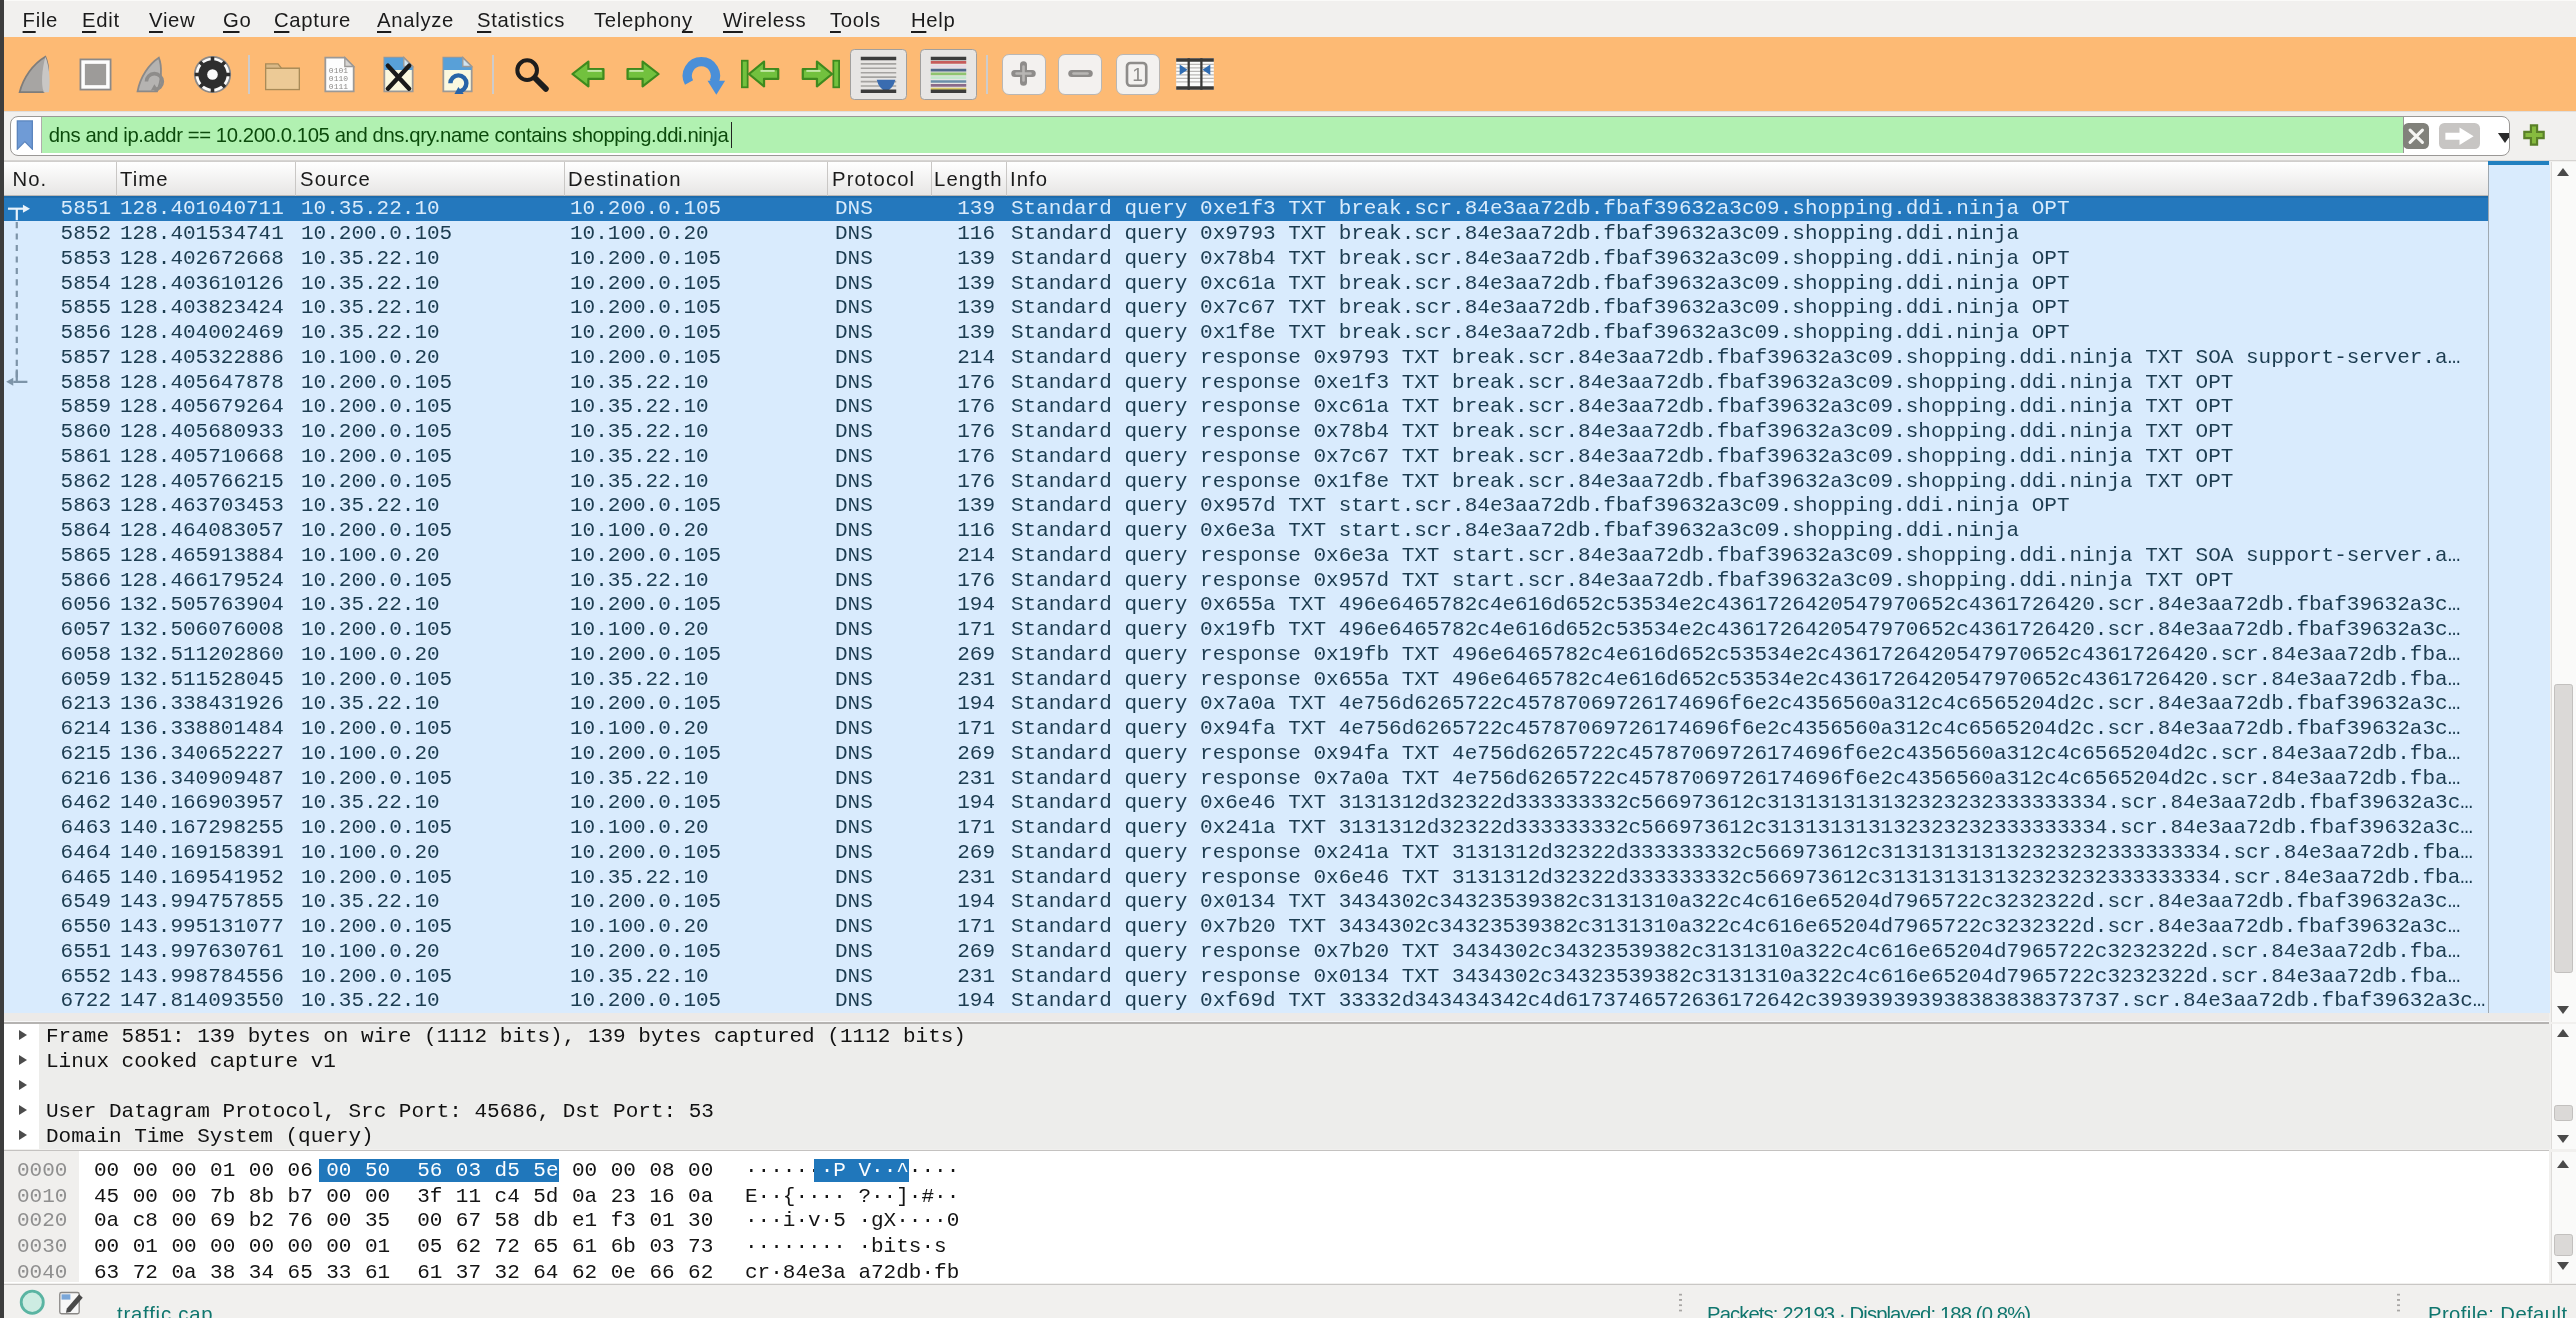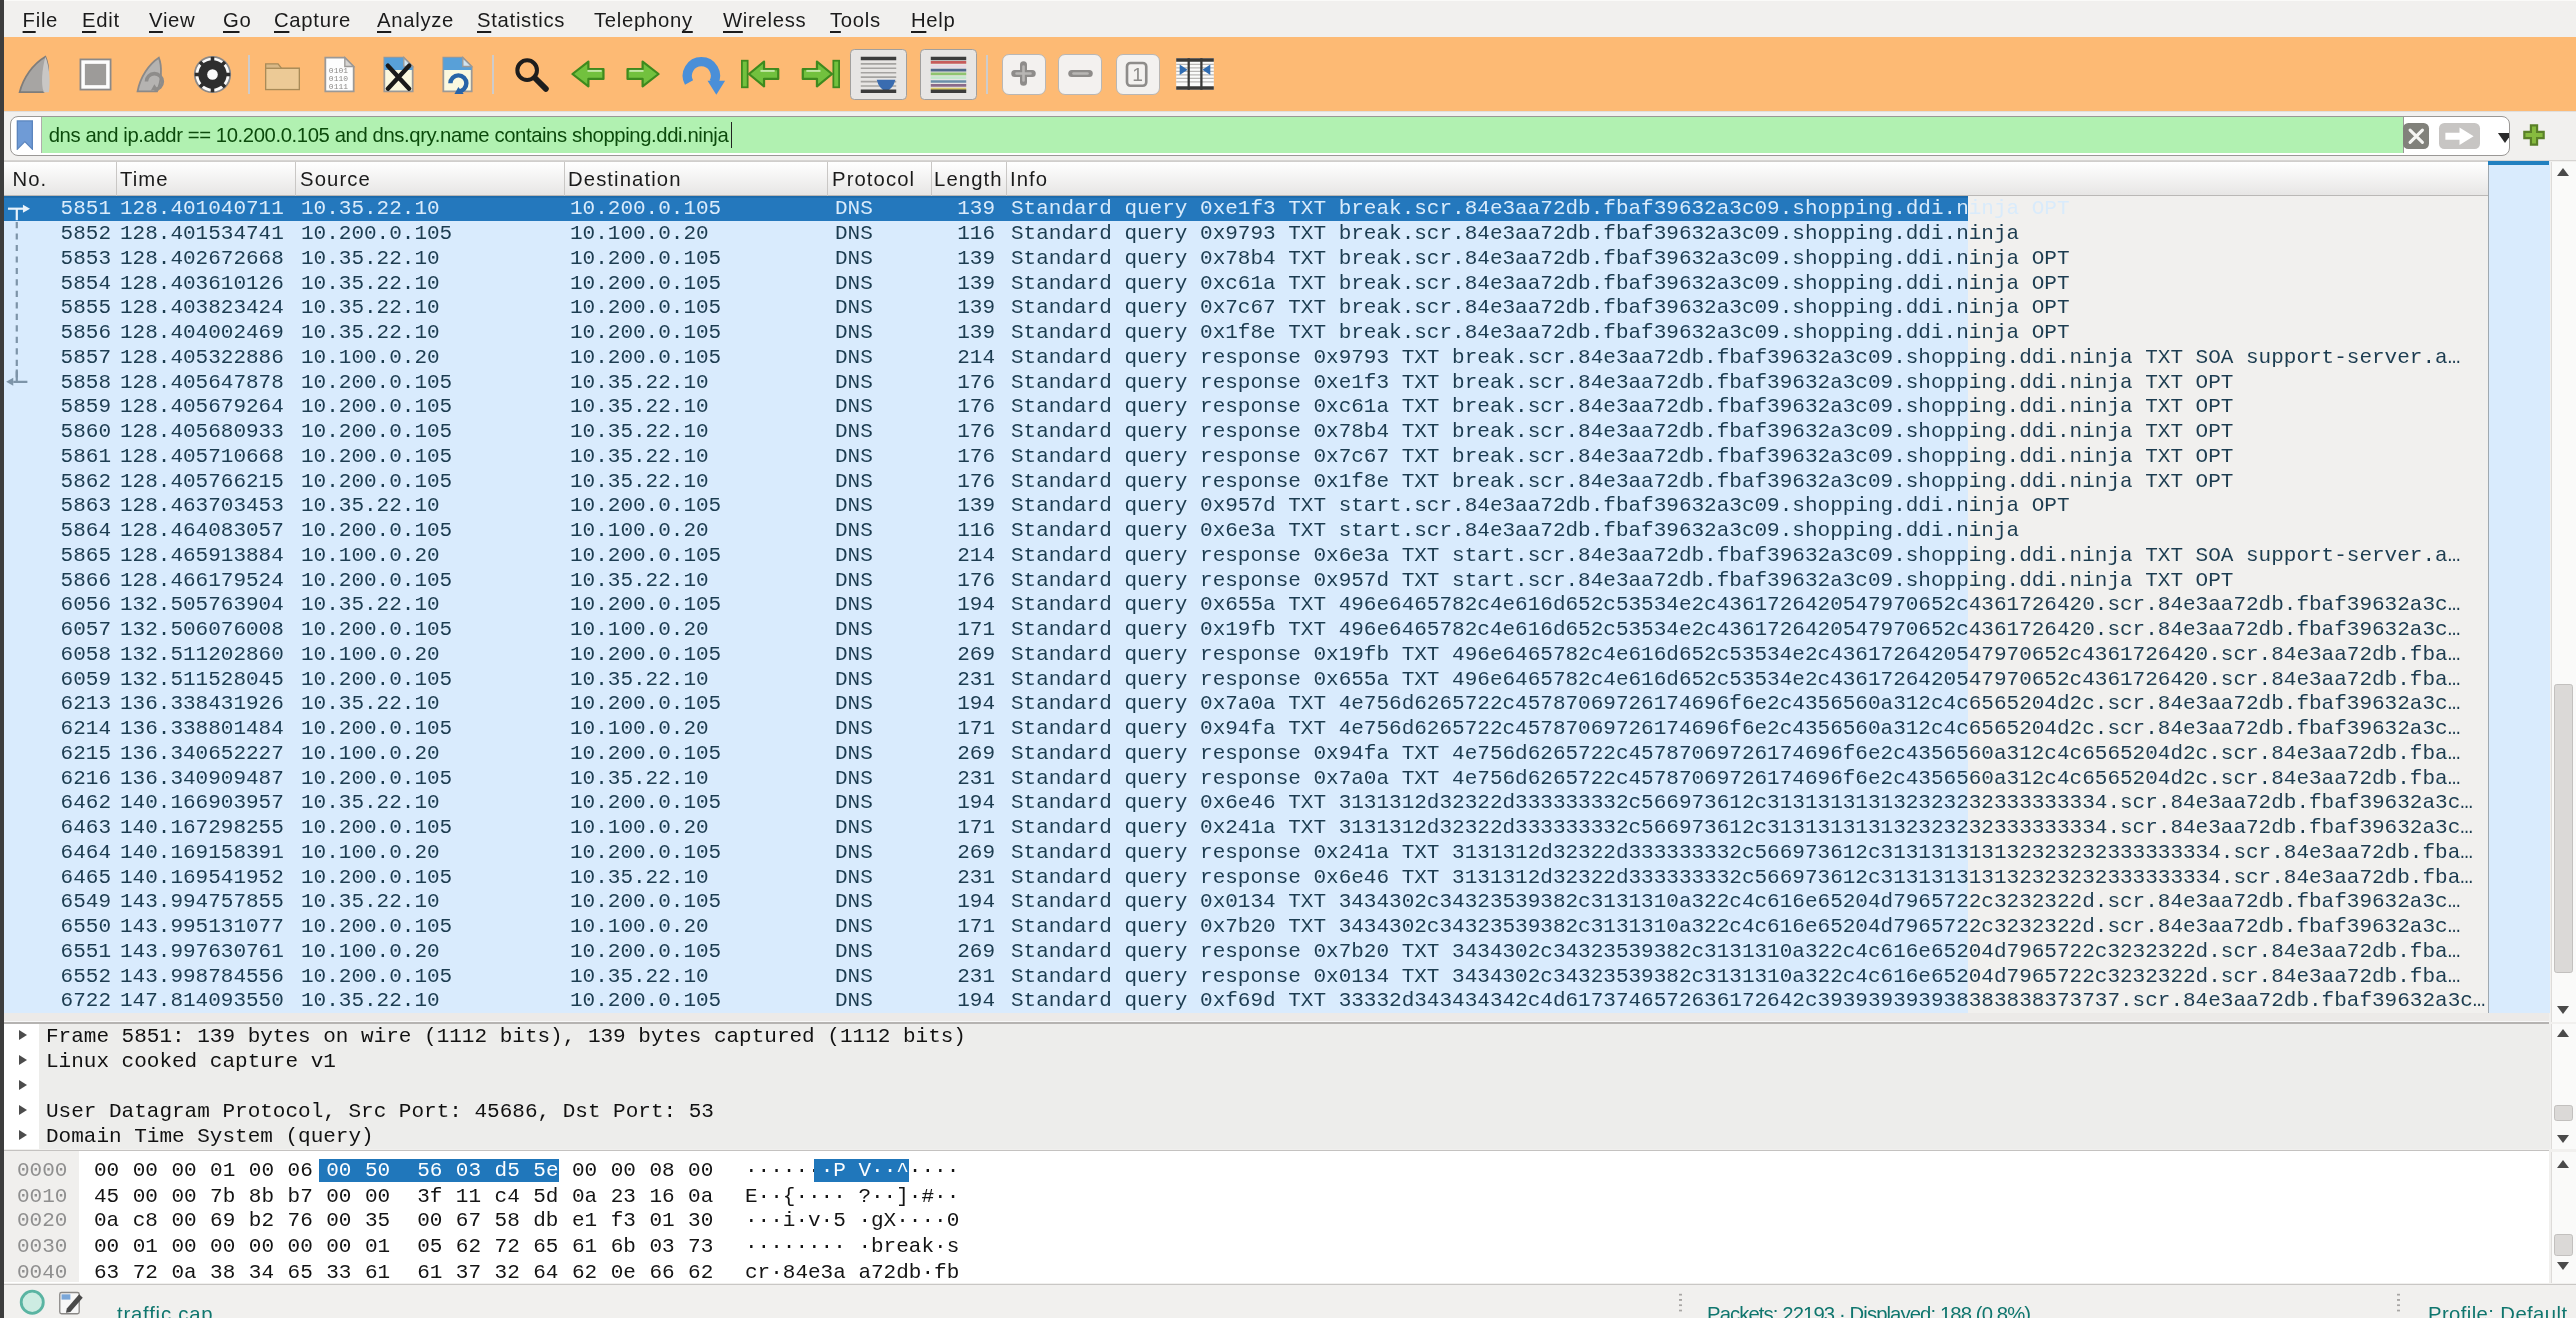--- a/index.html
+++ b/index.html
@@ -12,21 +12,21 @@
 .tsep{position:absolute;top:17.7px;width:1.8px;height:39px;background:#cecccb}
 #filterbar{left:0;top:111px;width:2576px;height:50px;background:#f1f0ee;border-top:0.9px solid #e0dedc;border-bottom:0.9px solid #d6d4d2}
 #ffield{position:absolute;left:9.7px;top:3.5px;width:2500px;height:40px;background:#ffffff;border:1.8px solid #9a9896;border-radius:8px;overflow:hidden}
 #fgreen{position:absolute;left:31px;top:0;width:2362px;height:36px;background:#b1f1b1;border-right:0.9px solid #9a9896}
 #ftext{position:absolute;left:40px;top:0;height:36px;line-height:37px;font-size:20.3px;color:#0b4a0b;white-space:pre}
 #fcursor{position:absolute;top:5.3px;width:1.8px;height:26px;background:#222}
 #fbookline{position:absolute;left:30px;top:0;width:0.9px;height:36px;background:#b0aeac}
 #hdr{left:0;top:161px;width:2488px;height:35px;background:linear-gradient(#ffffff,#e7e6e5);border-top:0.9px solid #d0cecc;border-bottom:0.9px solid #bab8b6}
 .hsep{position:absolute;top:162px;width:0.9px;height:34px;background:#c9c7c5}
 .hlabel{position:absolute;top:162px;height:34px;line-height:34px;font-size:20.3px;color:#1b1b1b;letter-spacing:1.1px}
-.prow{position:absolute;left:0;width:1968px;height:25px;background:#d9ebfd;color:#1c3c50}
+.prow{position:absolute;left:0;width:2488px;height:25px;background:#d9ebfd;color:#1c3c50}
 .prow.sel{background:#2478bd;color:#d9ebfb;box-shadow:inset 0 1.8px 0 #1d6aa9}
 .prow span{position:absolute;top:0;height:25px;line-height:26px}
 .cno{width:111px;text-align:right}
 .clen{width:995px;text-align:right}
 #listwhite{left:0;top:1013px;width:2549px;height:8.8px;background:#eceae8;border-bottom:0.9px solid #f8f8f8}
 #detpane{left:0;top:1024px;width:2549px;height:125px;background:#ffffff}
 #detgray{position:absolute;left:39px;top:0;width:2511px;height:125px;background:#ededeb}
 .drow{position:absolute;left:46px;height:25px;line-height:26px;color:#111}
 .dtri{position:absolute;left:18.6px;width:0;height:0;border-left:8.8px solid #4c4c4c;border-top:5.7px solid transparent;border-bottom:5.7px solid transparent}
 #hexpane{left:0;top:1150px;width:2549px;height:133px;background:#ffffff;border-top:1.8px solid #c4c2c0}
@@ -310,21 +310,21 @@
 <div class="xbytes mono" style="top:7px">00 00 00 01 00 06 <span class="xhl">00 50  56 03 d5 5e</span> 00 00 08 00</div>
 <div class="xascii mono" style="top:7px">······<span class="xhl">·P V··^</span>····</div>
 <div class="xoff mono" style="top:33px">0010</div>
 <div class="xbytes mono" style="top:33px">45 00 00 7b 8b b7 00 00  3f 11 c4 5d 0a 23 16 0a</div>
 <div class="xascii mono" style="top:33px">E··{···· ?··]·#··</div>
 <div class="xoff mono" style="top:57px">0020</div>
 <div class="xbytes mono" style="top:57px">0a c8 00 69 b2 76 00 35  00 67 58 db e1 f3 01 30</div>
 <div class="xascii mono" style="top:57px">···i·v·5 ·gX····0</div>
 <div class="xoff mono" style="top:83px">0030</div>
 <div class="xbytes mono" style="top:83px">00 01 00 00 00 00 00 01  05 62 72 65 61 6b 03 73</div>
-<div class="xascii mono" style="top:83px">········ ·break·s</div>
+<div class="xascii mono" style="top:83px">········ ·bits·s</div>
 <div class="xoff mono" style="top:109px">0040</div>
 <div class="xbytes mono" style="top:109px">63 72 0a 38 34 65 33 61  61 37 32 64 62 0e 66 62</div>
 <div class="xascii mono" style="top:109px">cr·84e3a a72db·fb</div>
 </div>
 <div class="sb abs" style="top:1152px;height:131px"></div>
 <div class="arr up abs" style="left:2557px;top:1160px"></div>
 <div class="arr dn abs" style="left:2557px;top:1262px"></div>
 <div class="sbthumb abs" style="top:1234px;height:22px"></div>
 <div class="abs" id="statusbar">
 <svg class="abs" style="left:19.4px;top:4.4px" width="26.5" height="26.5" viewBox="0 0 30 30">

